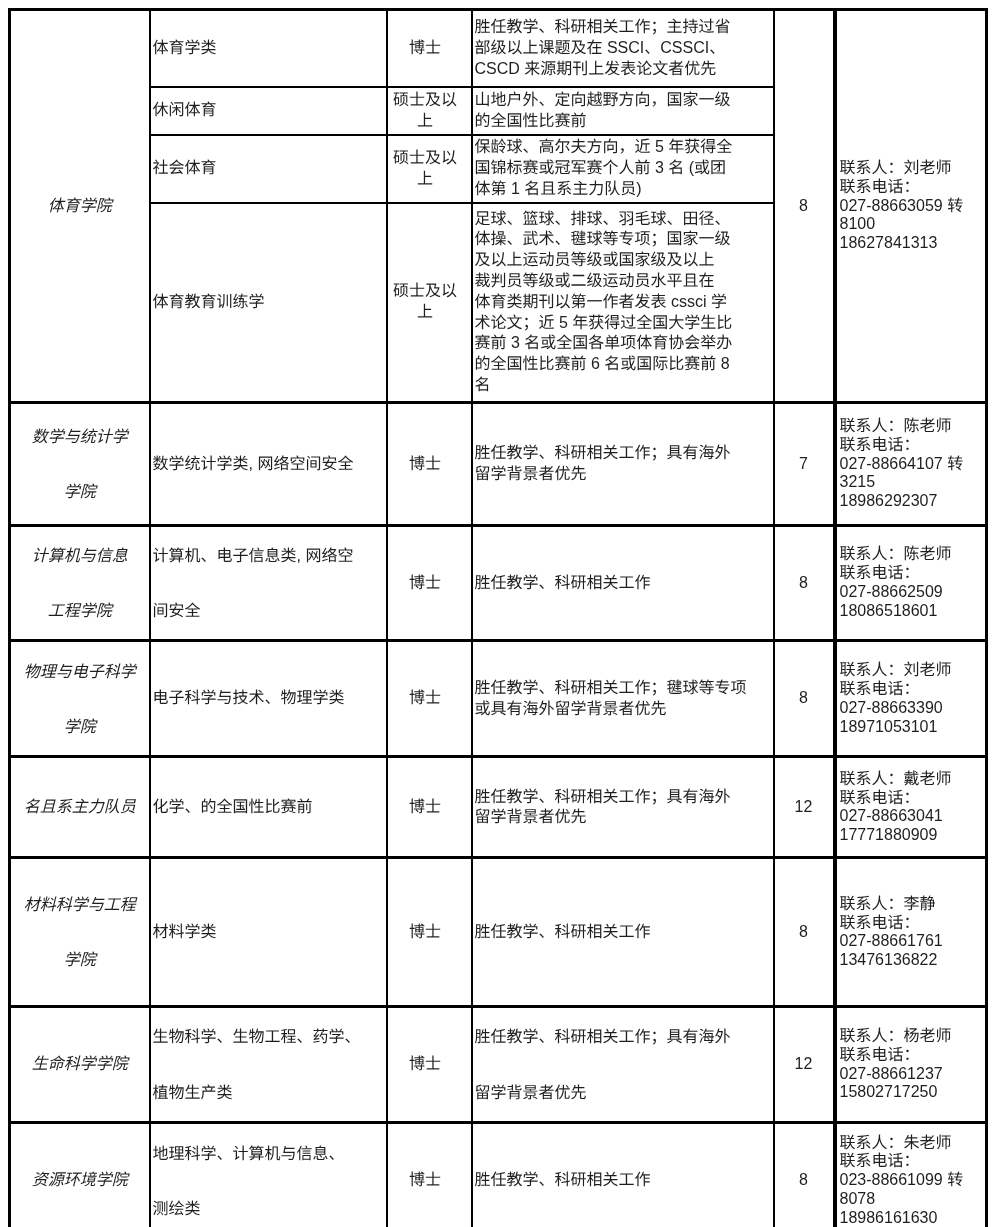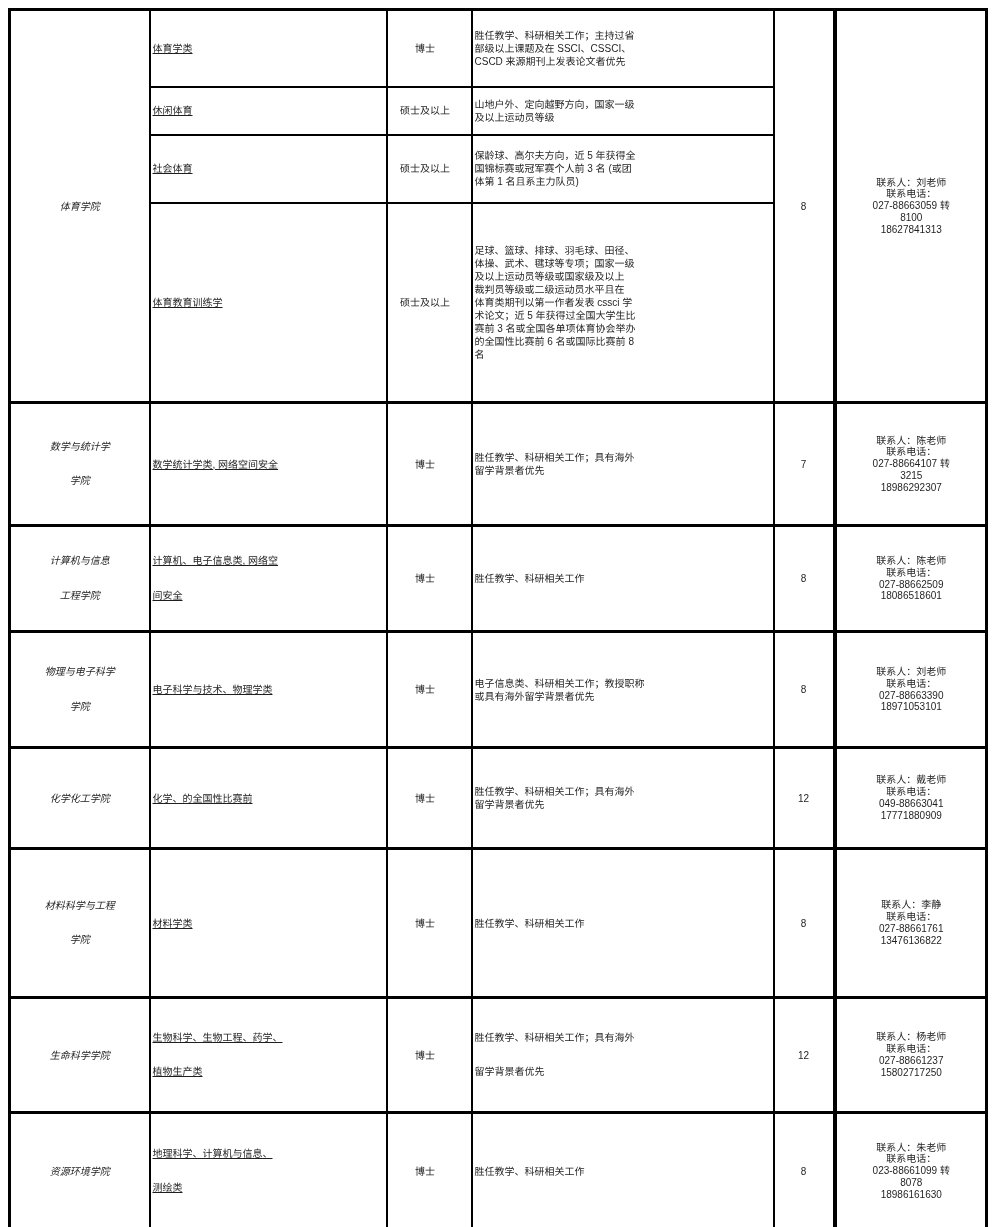--- a/index.html
+++ b/index.html
@@ -19,36 +19,36 @@
   }
   table.recruit {
     border-collapse: collapse;
     table-layout: fixed;
     width: 977px;
     margin: 8px 8px 8px 8px;
     border: 3px solid #000;
   }
   td {
     border: 2px solid #000;
-    font-size: 10px;
+    font-size: 16px;
     line-height: 1.3;
     vertical-align: middle;
     white-space: pre-line;
     overflow: hidden;
     padding: 1px 2px;
     word-break: break-all;
   }
   tr.bt td { border-top-width: 3px; }
   .c-college { text-align: center; font-style: italic; }
-  .c-major   { text-align: left; text-decoration: underline; }
+  .c-major   { text-align: left; }
   .c-degree  { text-align: center; padding-left: 0; padding-right: 8px; }
   .c-req     { text-align: left; }
   .c-count   { text-align: center; }
   .c-contact {
-    text-align: center;
+    text-align: left;
     border-left-width: 4px;
     line-height: 1.18;
     padding-left: 3px;
     margin-left: 12px;
   }
   .loose { line-height: 3.45; }
 </style>
 </head>
 <body>
 
@@ -75,21 +75,21 @@
       <td class="c-contact" rowspan="4">联系人：刘老师
 联系电话：
 027-88663059 转
 8100
 18627841313</td>
     </tr>
     <tr style="height:48px">
       <td class="c-major">休闲体育</td>
       <td class="c-degree">硕士及以上</td>
       <td class="c-req">山地户外、定向越野方向，国家一级
-及以上运动员等级</td>
+的全国性比赛前</td>
     </tr>
     <tr style="height:68px">
       <td class="c-major">社会体育</td>
       <td class="c-degree">硕士及以上</td>
       <td class="c-req">保龄球、高尔夫方向，近 5 年获得全
 国锦标赛或冠军赛个人前 3 名 (或团
 体第 1 名且系主力队员)</td>
     </tr>
     <tr style="height:200px">
       <td class="c-major">体育教育训练学</td>
@@ -132,39 +132,39 @@
 联系电话：
 027-88662509
 18086518601</td>
     </tr>
 
     <tr class="bt" style="height:116px">
       <td class="c-college loose">物理与电子科学
 学院</td>
       <td class="c-major">电子科学与技术、物理学类</td>
       <td class="c-degree">博士</td>
-      <td class="c-req">电子信息类、科研相关工作；教授职称
+      <td class="c-req">胜任教学、科研相关工作；毽球等专项
 或具有海外留学背景者优先</td>
       <td class="c-count">8</td>
       <td class="c-contact">联系人：刘老师
 联系电话：
 027-88663390
 18971053101</td>
     </tr>
 
     <tr class="bt" style="height:101px">
-      <td class="c-college">化学化工学院</td>
+      <td class="c-college">名且系主力队员</td>
       <td class="c-major">化学、的全国性比赛前</td>
       <td class="c-degree">博士</td>
       <td class="c-req">胜任教学、科研相关工作；具有海外
 留学背景者优先</td>
       <td class="c-count">12</td>
       <td class="c-contact">联系人：戴老师
 联系电话：
-049-88663041
+027-88663041
 17771880909</td>
     </tr>
 
     <tr class="bt" style="height:149px">
       <td class="c-college loose">材料科学与工程
 学院</td>
       <td class="c-major">材料学类</td>
       <td class="c-degree">博士</td>
       <td class="c-req">胜任教学、科研相关工作</td>
       <td class="c-count">8</td>

